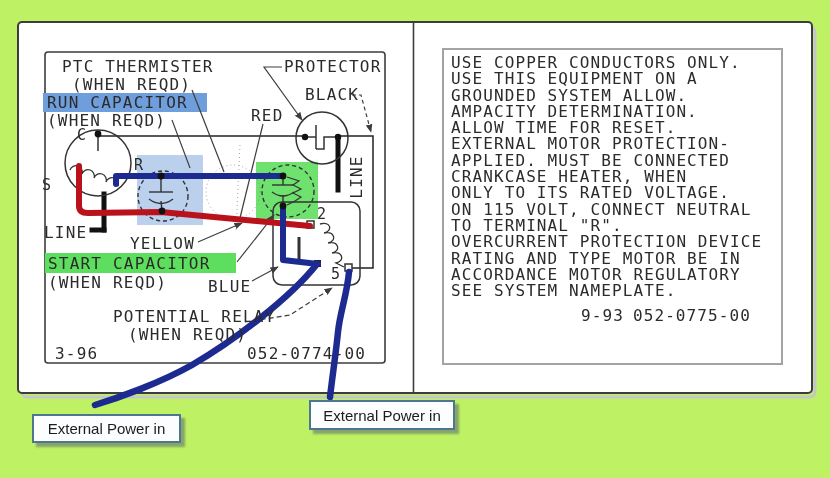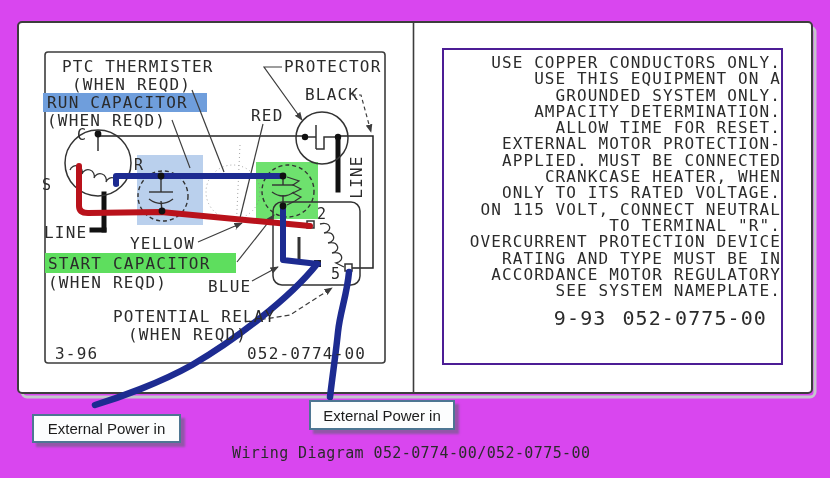--- a/index.html
+++ b/index.html
@@ -1,38 +1,38 @@
 <!DOCTYPE html>
 <html><head>
 <meta charset="utf-8">
 <style>
   html,body{margin:0;padding:0;background:#ffffff;}
   .stage{
-    position:relative;width:830px;height:478px;background:#d946ef;overflow:hidden;
-    font-family:"DejaVu Sans Mono", monospace;color:#2b2b2b;text-align:right;
+    position:relative;width:830px;height:478px;background:#bef264;overflow:hidden;
+    font-family:"DejaVu Sans Mono", monospace;color:#2b2b2b;
   }
   svg{position:absolute;left:0;top:0;}
   svg text{
     font-family:"DejaVu Sans Mono", monospace;
     fill:#2b2b2b;
   }
   .lbl{font-size:16px;letter-spacing:1.2px;}
   .lbl-sm{font-size:15px;letter-spacing:0.5px;}
   .notice-box{
     position:absolute;left:442px;top:48px;width:341px;height:317px;
-    border:2px solid #4c1d95;background:#ffffff;box-sizing:border-box;
-    padding:5px 0 0 7px;
+    border:2px solid #a3a3a3;background:#ffffff;box-sizing:border-box;
+    padding:5px 16px 0 7px;
   }
   .notice-line{
     font-size:16px;line-height:16.3px;letter-spacing:1.1px;white-space:pre;
   }
   .notice-footer{
-    display:flex;justify-content:flex-end;gap:16px;
+    display:flex;justify-content:flex-end;gap:9px;
     padding-right:14px;margin-top:7px;
-    font-size:20px;letter-spacing:1.1px;
+    font-size:16px;letter-spacing:1.1px;
   }
   .callout{
     position:absolute;background:#fcfdfe;border:2px solid #4d7693;
     box-shadow:4px 4px 2px rgba(90,100,110,0.55);
     display:flex;align-items:center;justify-content:center;
     font-family:"Liberation Sans", sans-serif;font-size:15px;color:#1c1c1c;
     box-sizing:border-box;
   }
   .callout-left{left:32px;top:414px;width:149px;height:29px;}
   .callout-right{left:309px;top:400px;width:146px;height:30px;}
@@ -171,41 +171,40 @@
     <text class="lbl" x="128" y="340">(WHEN REQD)</text>
     <text class="lbl-sm" x="317" y="219">2</text>
     <text class="lbl-sm" x="331" y="279">5</text>
     <text class="lbl" x="55" y="359">3-96</text>
     <text class="lbl" x="247" y="359">052-0774-00</text>
   </svg>
 
   <div class="notice-box">
     <div class="notice-line">USE COPPER CONDUCTORS ONLY.</div>
     <div class="notice-line">USE THIS EQUIPMENT ON A</div>
-    <div class="notice-line">GROUNDED SYSTEM ONLY.</div>
+    <div class="notice-line">GROUNDED SYSTEM ALLOW.</div>
     <div class="notice-line">AMPACITY DETERMINATION.</div>
     <div class="notice-line">ALLOW TIME FOR RESET.</div>
     <div class="notice-line">EXTERNAL MOTOR PROTECTION-</div>
     <div class="notice-line">APPLIED. MUST BE CONNECTED</div>
     <div class="notice-line">CRANKCASE HEATER, WHEN</div>
     <div class="notice-line">ONLY TO ITS RATED VOLTAGE.</div>
     <div class="notice-line">ON 115 VOLT, CONNECT NEUTRAL</div>
     <div class="notice-line">TO TERMINAL "R".</div>
     <div class="notice-line">OVERCURRENT PROTECTION DEVICE</div>
-    <div class="notice-line">RATING AND TYPE MUST BE IN</div>
+    <div class="notice-line">RATING AND TYPE MOTOR BE IN</div>
     <div class="notice-line">ACCORDANCE MOTOR REGULATORY</div>
     <div class="notice-line">SEE SYSTEM NAMEPLATE.</div>
     <div class="notice-footer">
       <span>9-93</span>
       <span>052-0775-00</span>
     </div>
   </div>
 
   <div class="callout callout-left">
     <span>External Power in</span>
   </div>
   <div class="callout callout-right">
     <span>External Power in</span>
   </div>
 
-  <div class="caption">Wiring Diagram 052-0774-00/052-0775-00</div>
 
 </div>
 
 </body></html>

